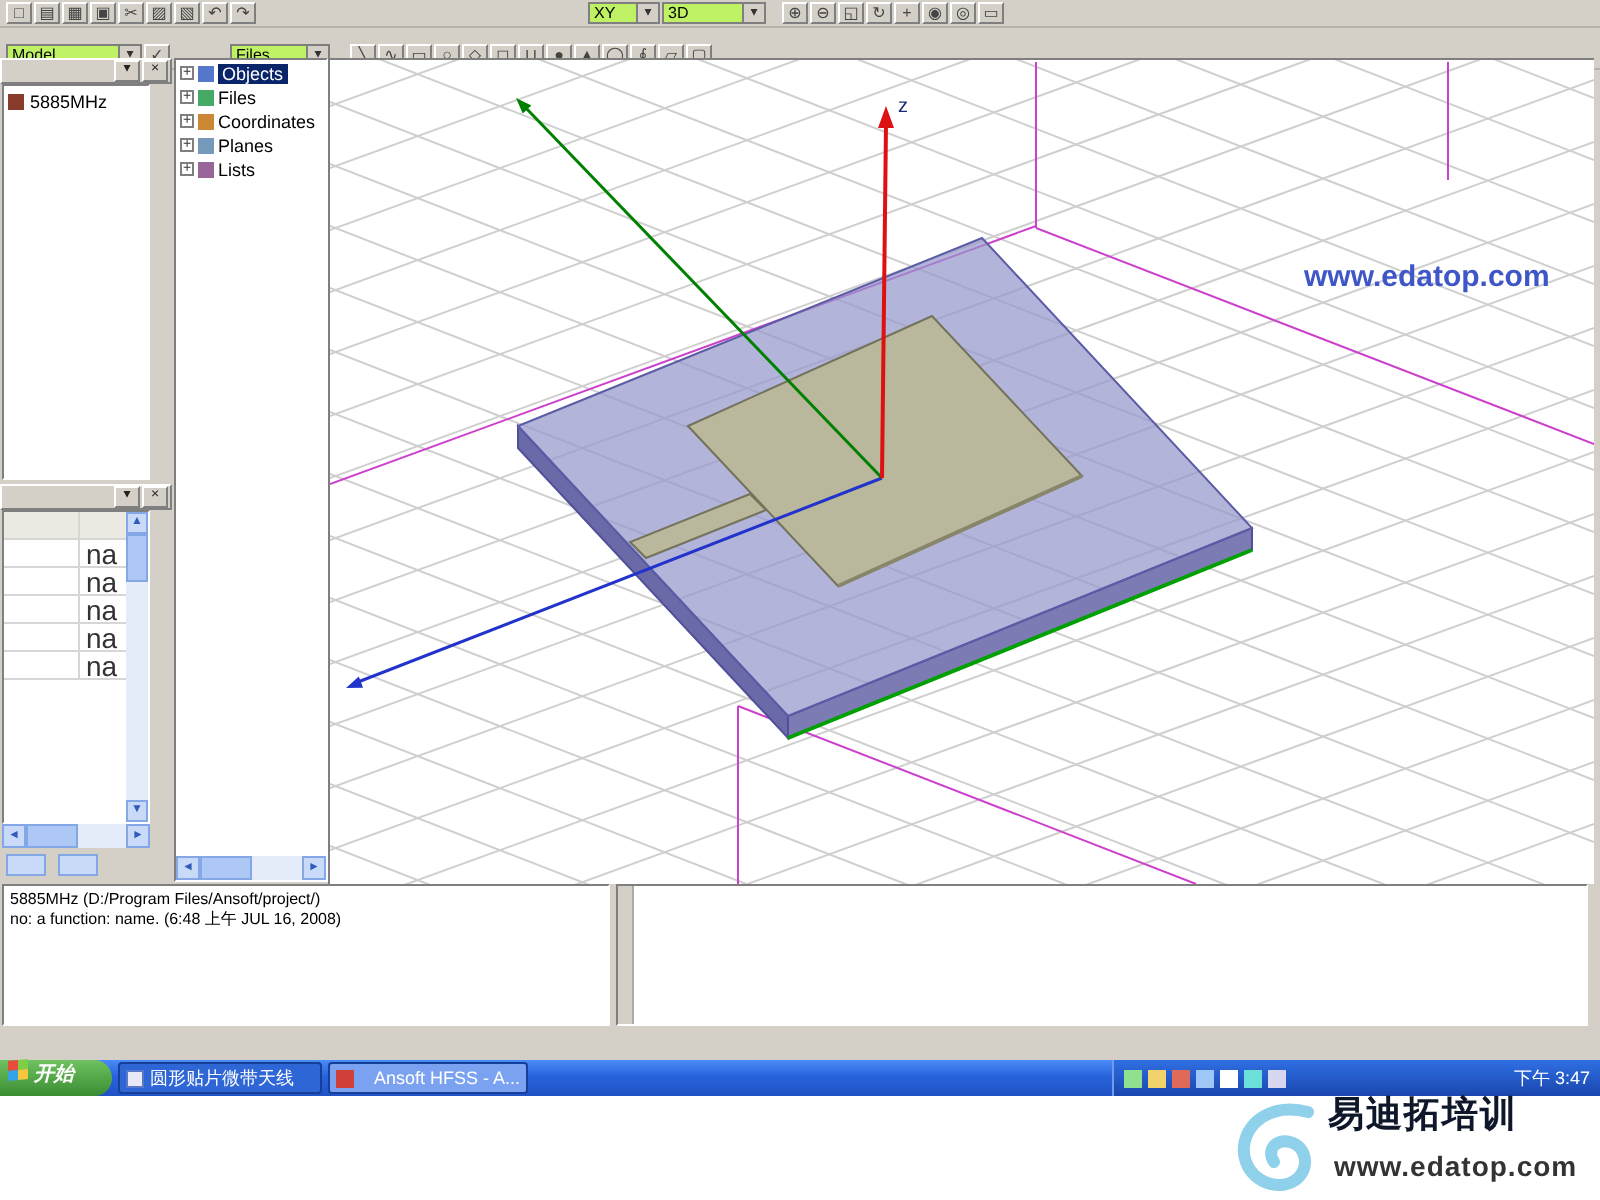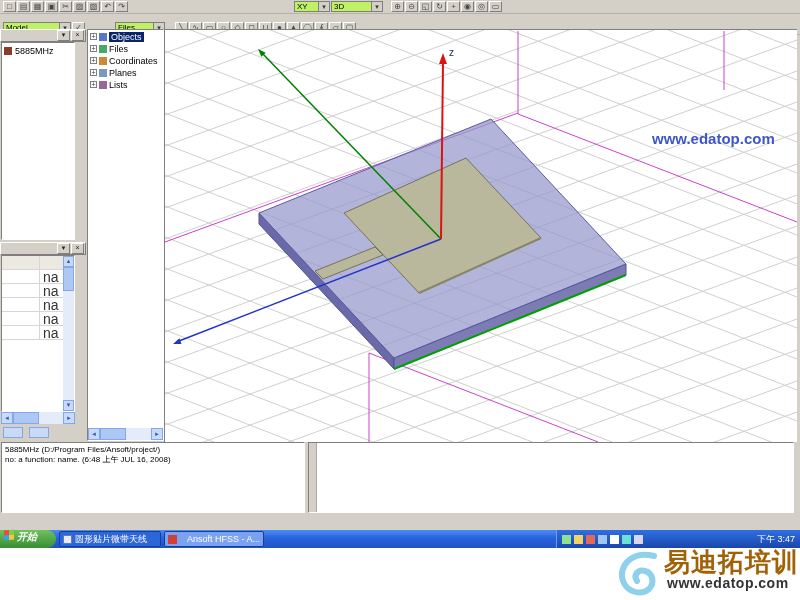--- a/index.html
+++ b/index.html
@@ -85,21 +85,21 @@
   .task1{left:59px;width:102px;background:#2f66d6;}
   .task2{left:164px;width:100px;background:#7ba2f0;justify-content:space-between;}
   .tico{width:9px;height:9px;flex:0 0 9px;}
   .tray{position:absolute;right:0;top:0;width:244px;height:18px;display:flex;align-items:center;gap:3px;
         padding:0 5px;box-sizing:border-box;background:linear-gradient(#2f6fe3,#1a46ad);border-left:1px solid #6f9af0;}
   .trico{width:9px;height:9px;flex:0 0 9px;}
   .clock{margin-left:auto;color:#fff;font-size:9px;}
   
   .bstrip{position:absolute;left:0;top:548px;width:800px;height:52px;background:#fff;}
   .swirl{position:absolute;left:612px;top:0;}
-  .brand{position:absolute;left:664px;top:-3px;font-size:26px;font-weight:bold;color:#a16207;letter-spacing:1px;text-align:center;}
+  .brand{position:absolute;left:664px;top:-3px;font-size:18px;font-weight:bold;color:#0f172a;letter-spacing:1px;text-align:center;}
   .brandurl{position:absolute;left:667px;top:27px;font-size:14px;font-weight:bold;color:#333;letter-spacing:0.5px;}
 </style>
 </head>
 <body>
 
 <div class="app">
 
   <div class="tbrow row1">
     <div class="tbtn">□</div>
     <div class="tbtn">▤</div>

